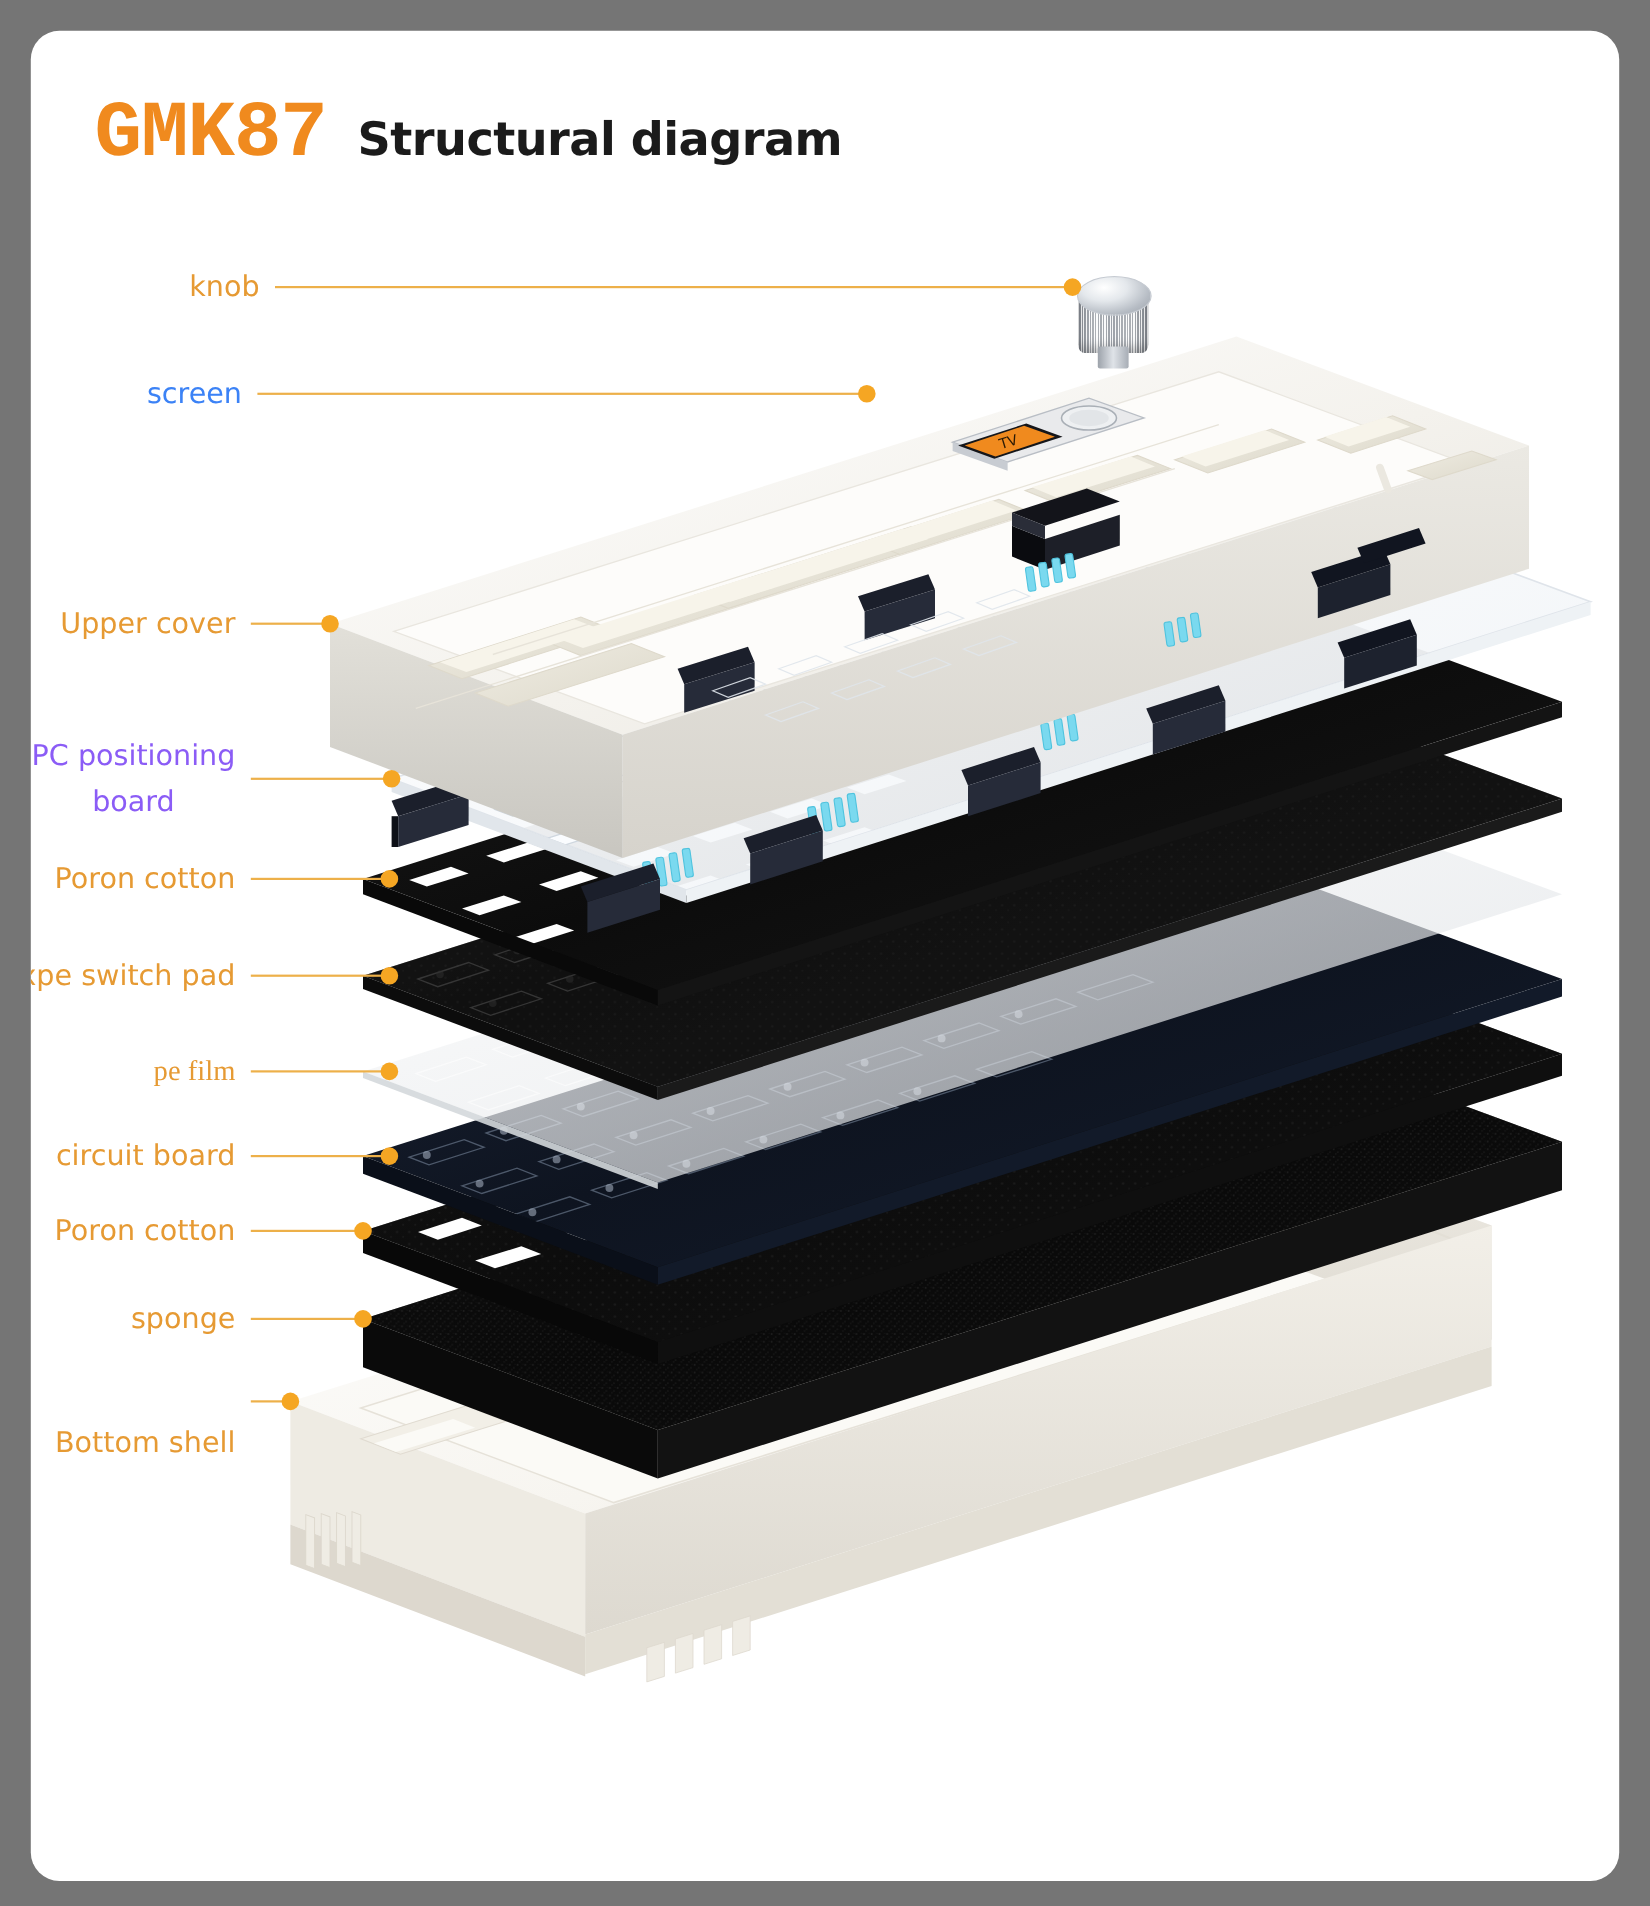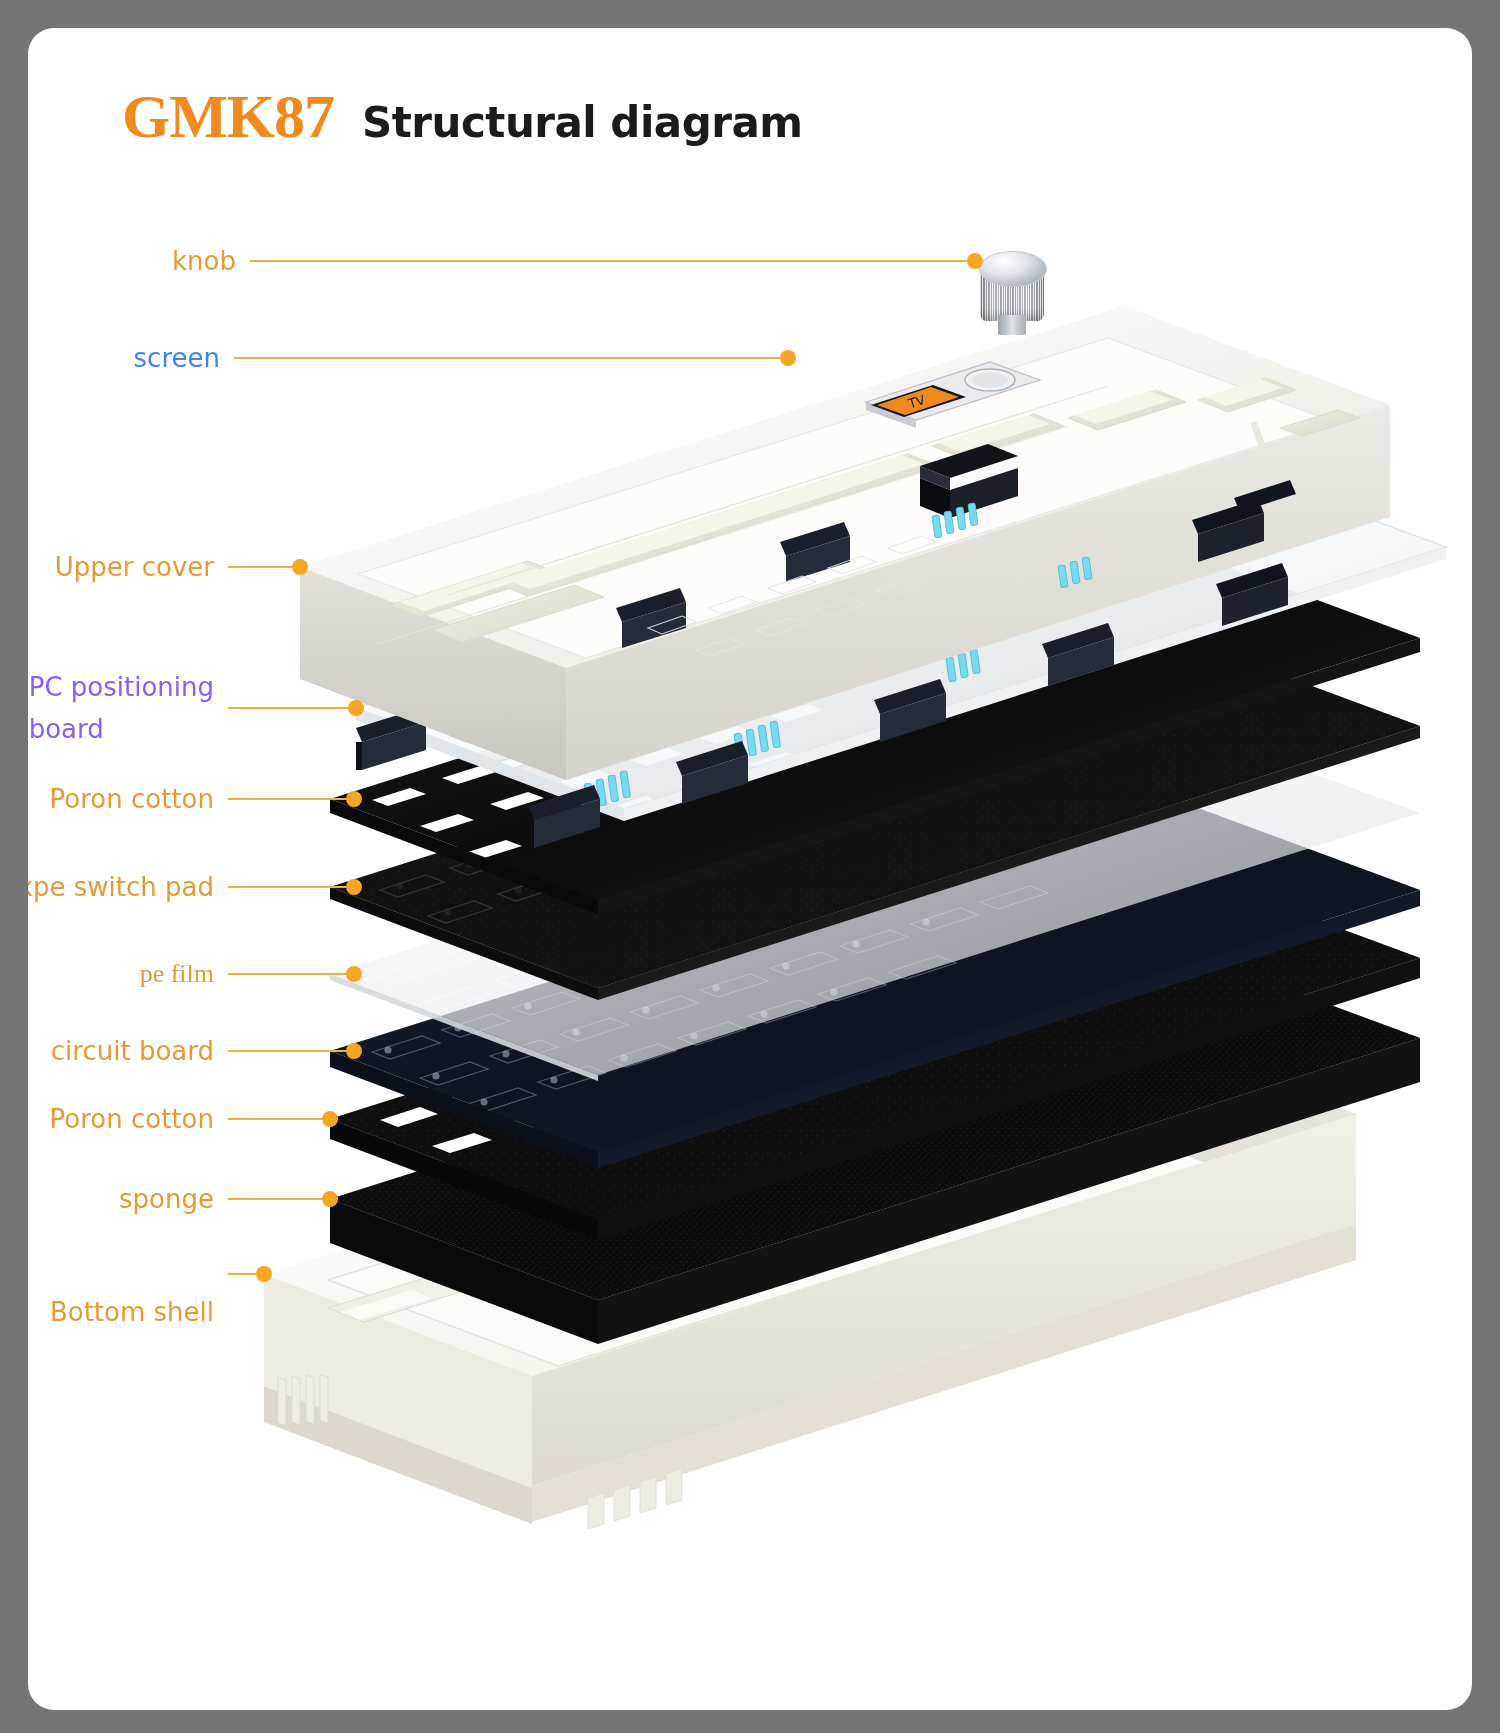--- a/index.html
+++ b/index.html
@@ -34,26 +34,25 @@
   }
 
   
   #title {
     position: absolute;
     left: 58px;
     top: 53px;
     white-space: nowrap;
   }
   #title .brand {
-    font-size: 62px;
+    font-size: 72px;
     font-weight: bold;
     color: #F08A1E;
     letter-spacing: -1px;
-    font-family: Liberation Serif, serif;
-    margin-left: 36px;
+    font-family: Liberation Mono, monospace;
   }
   #title .sub {
     font-size: 42px;
     font-weight: bold;
     color: #1b1b1b;
     margin-left: 28px;
     font-family: "DejaVu Sans", sans-serif;
     letter-spacing: -0.5px;
   }
 
@@ -65,21 +64,21 @@
   .callout .lbl {
     position: absolute;
     right: 100%;
     top: 0;
     transform: translateY(-50%);
     margin-right: 14px;
     color: #E69A33;
     font-size: 26px;
     font-family: "DejaVu Sans", sans-serif;
     white-space: nowrap;
-    text-align: left;
+    text-align: center;
     line-height: 42px;
   }
   .callout .lbl.two-line {
     line-height: 42px;
     transform: translateY(-50%);
   }
   .callout .leader {
     position: absolute;
     left: 0;
     top: 0;

